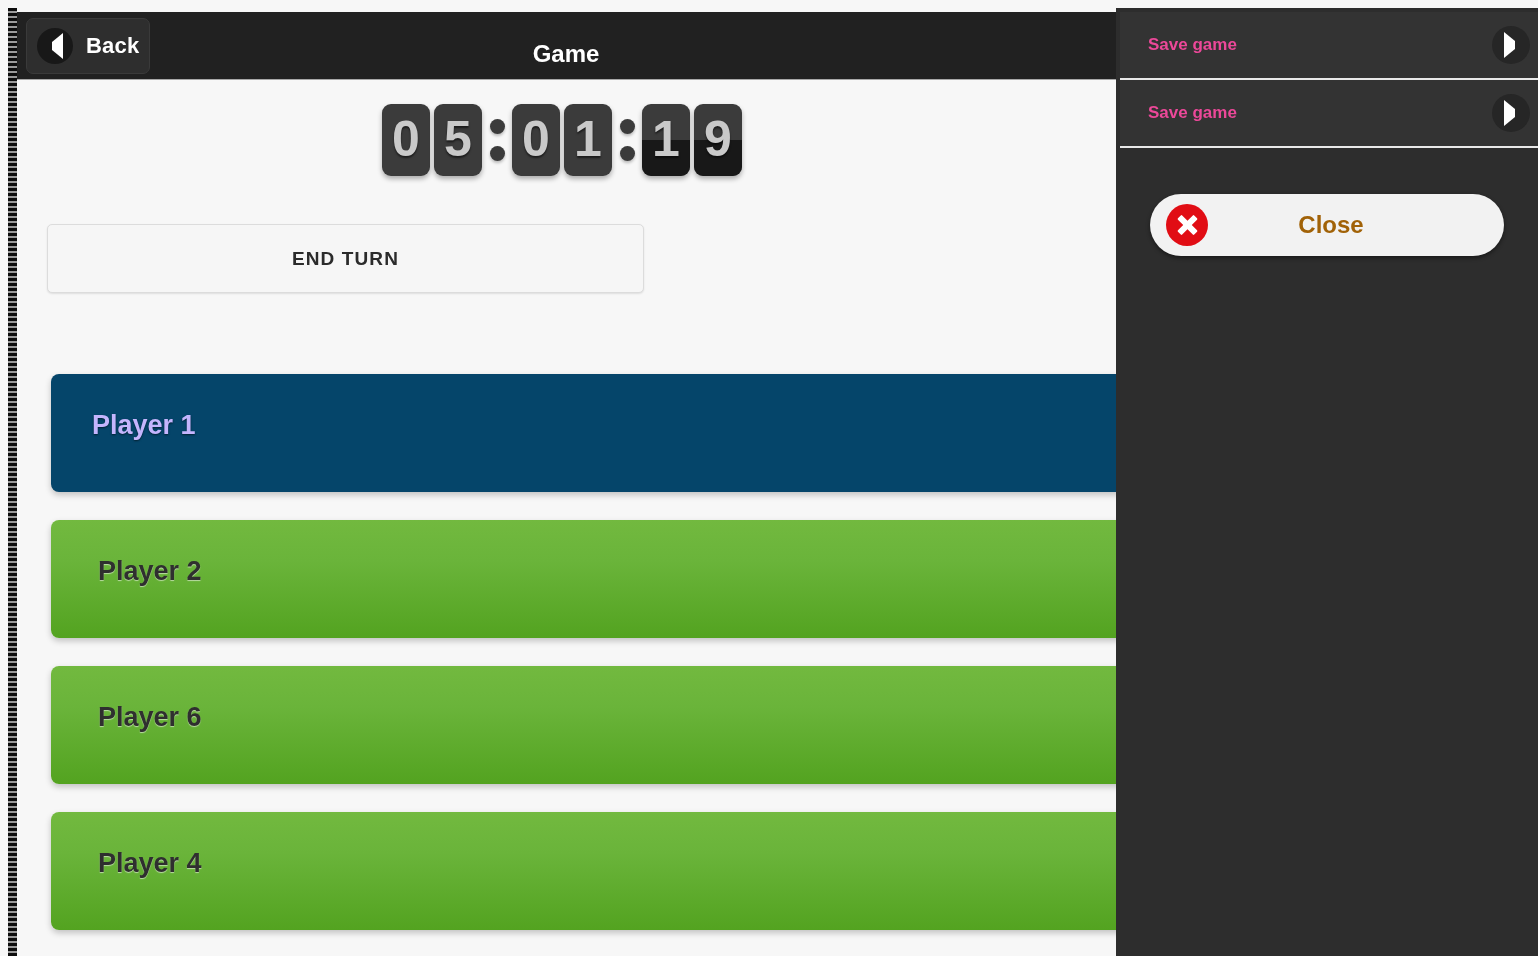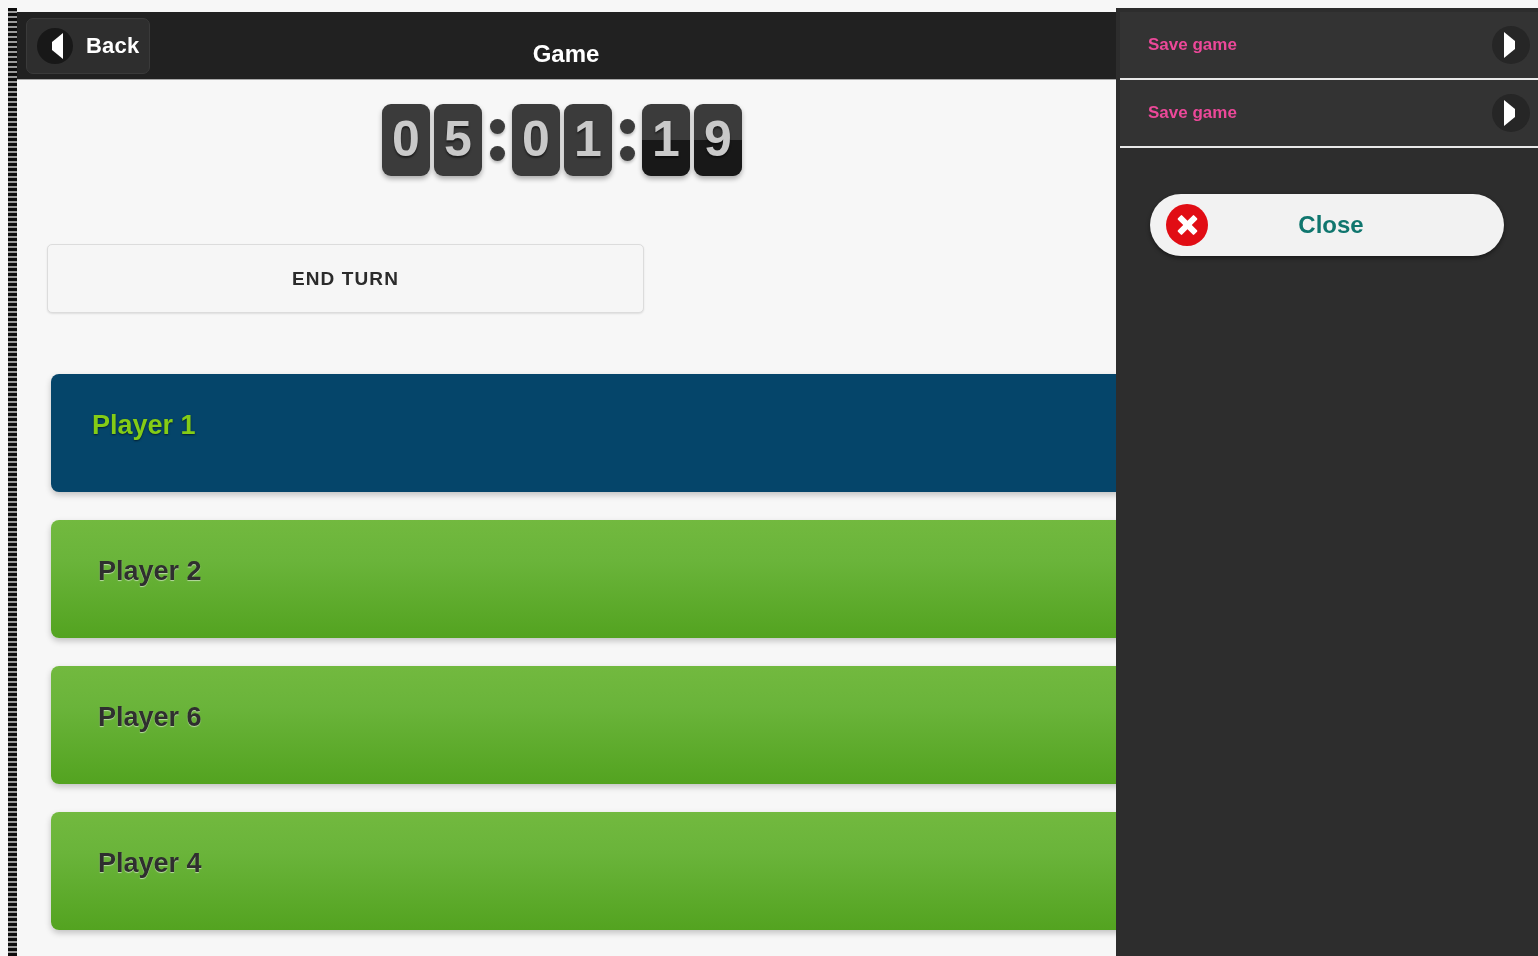--- a/index.html
+++ b/index.html
@@ -111,21 +111,21 @@
     gap:12px;
   }
   .colon span{
     width:15px;height:15px;border-radius:50%;
     background:#3b3b3b;
     box-shadow:0 2px 3px rgba(0,0,0,.25);
   }
 
   
   .end-turn{
-    position:absolute; left:39px; top:236px;
+    position:absolute; left:39px; top:216px;
     width:597px; height:69px;
     background:#f6f6f6;
     border:1px solid #dcdcdc;
     border-radius:5px;
     box-shadow:0 1px 2px rgba(0,0,0,.10);
     display:flex; align-items:center; justify-content:center;
     cursor:pointer;
   }
   .end-turn-label{
     font-size:19px; font-weight:bold; color:#2b2b2b;
@@ -147,21 +147,21 @@
     position:relative;
   }
   .player-card .pname{
     font-size:27px; font-weight:bold;
     margin:28px 0 0 33px;
   }
   .player-card.active{
     background:#05456a;
   }
   .player-card.active .pname{
-    color:#84cc16;
+    color:#c4b5fd;
     text-shadow:0 1px 2px rgba(0,0,0,.55);
   }
   .player-card.idle{
     background:linear-gradient(to bottom,#72b93f 0%,#6ab43a 35%,#53a320 100%);
   }
   .player-card.idle .pname{
     color:#2f2f2f;
     text-shadow:0 1px 1px rgba(255,255,255,.55);
     margin-left:39px;
   }
@@ -221,21 +221,21 @@
   .close-x-circle::after{
     content:"";
     position:absolute;
     width:23px;height:6px;border-radius:1px;
     background:#ffffff;
   }
   .close-x-circle::before{ transform:rotate(45deg); }
   .close-x-circle::after { transform:rotate(-45deg); }
   .close-label{
     flex:1; text-align:center;
-    font-size:24px; font-weight:bold; color:#0f766e;
+    font-size:24px; font-weight:bold; color:#a16207;
     margin-right:46px;
   }
 </style>
 </head>
 <body>
 
 <div id="app">
 
   <div class="main-panel">
 

